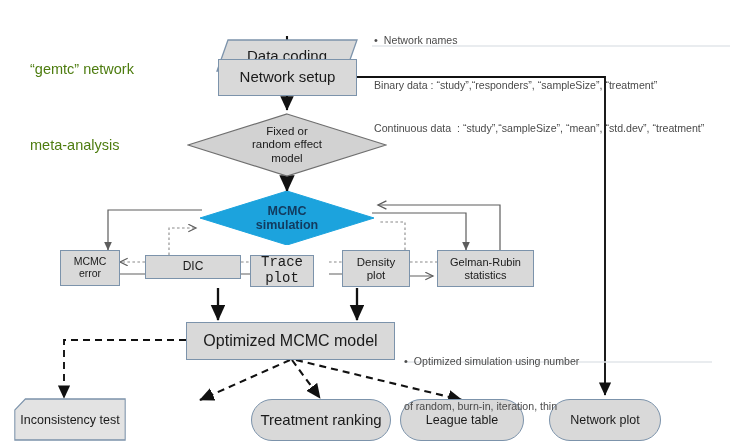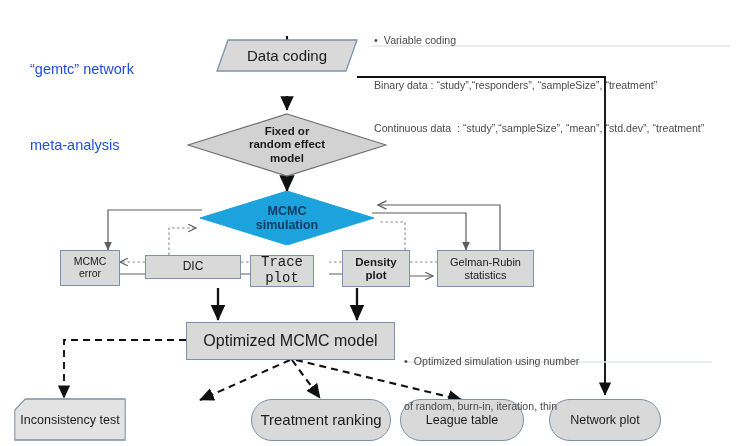--- a/index.html
+++ b/index.html
@@ -66,21 +66,21 @@
   
   .clipbox{ position:absolute; z-index:3; }
   .clipbox .cshape{ position:absolute; left:0; top:0; width:100%; height:100%; }
   .clipbox .clabel{
     position:absolute; left:0; top:0; width:100%; height:100%;
     display:flex; align-items:center; justify-content:center;
   }
   .titleblock{
     position:absolute;
     z-index:4;
-    color:#1d4ed8;
+    color:#4d7c0f;
     line-height:1.75;
     white-space:pre;
   }
   .noteblock{
     position:absolute;
     z-index:4;
     color:#4a4a4a;
     line-height:1.38;
     white-space:pre;
   }
@@ -184,39 +184,42 @@
   </svg>
 
   <div class="titleblock" style="left:30px; top:6px; font-size:14.5px;">
     <div>“gemtc” network</div>
     <div>meta-analysis</div>
   </div>
 
   <div class="noteblock" style="left:374px; top:4px; font-size:10.6px;">
     <div style="display:flex; gap:6px; align-items:flex-start;">
       <span class="bullet">•</span>
-      <span>Variable coding</span>
+      <span>Network names</span>
     </div>
     <div>Binary data : “study”,“responders”, “sampleSize”, “treatment”</div>
     <div>Continuous data  : “study”,“sampleSize”, “mean”, “std.dev”, “treatment”</div>
   </div>
 
   <div class="para" style="left:216px; top:3px; width:142px; height:33px;">
     <svg class="pshape" viewBox="0 0 142 33" preserveAspectRatio="none">
       <polygon points="12,1 141,1 130,32 1,32" fill="#d9d9d9" stroke="#7c93ab" stroke-width="1.3"></polygon>
     </svg>
     <div class="plabel" style="font-size:15px;">Data coding</div>
   </div>
 
+  <div class="node rect" style="left:218px; top:59px; width:139px; height:37px; font-size:15px;">
+    <span>Network setup</span>
+  </div>
 
   <div class="diamond" style="left:187px; top:113px; width:200px; height:64px;">
     <svg class="dshape" viewBox="0 0 200 64" preserveAspectRatio="none">
       <polygon points="100,1 199,32 100,63 1,32" fill="#d2d2d2" stroke="#6f6f6f" stroke-width="1.2"></polygon>
     </svg>
-    <div class="dlabel" style="font-size:11.5px; font-weight:bold; white-space:pre-line;">Fixed or
+    <div class="dlabel" style="font-size:11.5px; font-weight:normal; white-space:pre-line;">Fixed or
 random effect
 model</div>
   </div>
 
   <div class="diamond" style="left:200px; top:191px; width:174px; height:54px;">
     <svg class="dshape" viewBox="0 0 174 54" preserveAspectRatio="none">
       <polygon points="87,0 174,27 87,54 0,27" fill="#1ca3dd" stroke="#1ca3dd" stroke-width="1"></polygon>
     </svg>
     <div class="dlabel" style="font-size:12.5px; font-weight:bold; color:#123a5e; white-space:pre-line;">MCMC
 simulation</div>
@@ -229,21 +232,21 @@
 
   <div class="node rect" style="left:145px; top:255px; width:96px; height:24px; font-size:12px;align-items:center;">
     <span>DIC</span>
   </div>
 
   <div class="node rect" style="left:250px; top:255px; width:64px; height:32px; font-size:14px;font-family:Liberation Mono, monospace;">
     <span>Trace plot</span>
   </div>
 
   <div class="node rect" style="left:342px; top:250px; width:68px; height:37px; font-size:11.5px;">
-    <span style="white-space:pre-line;font-weight:bold;">Density
+    <span style="white-space:pre-line;">Density
 plot</span>
   </div>
 
   <div class="node rect" style="left:437px; top:250px; width:97px; height:37px; font-size:11px;">
     <span style="white-space:pre-line;">Gelman-Rubin
 statistics</span>
   </div>
 
   <div class="node rect" style="left:186px; top:322px; width:209px; height:38px; font-size:16px;">
     <span>Optimized MCMC model</span>

